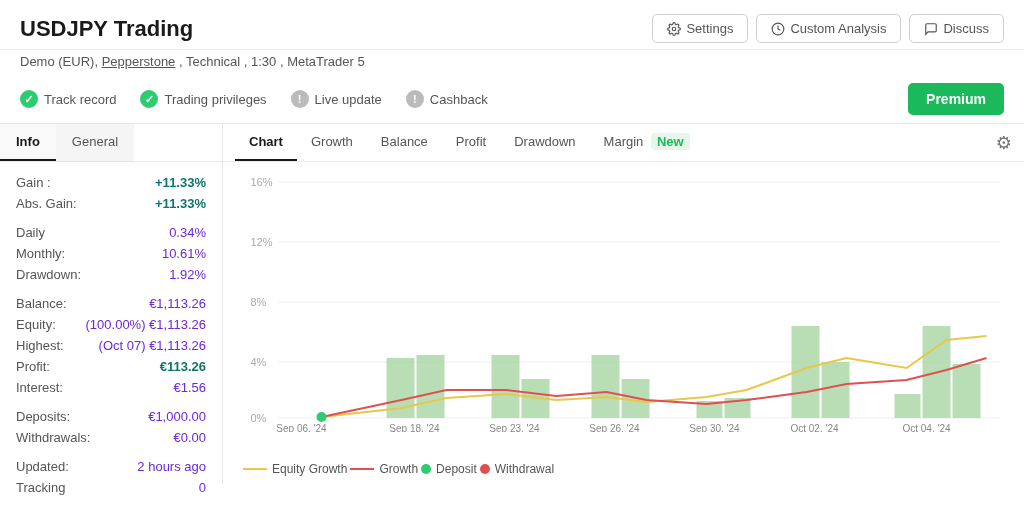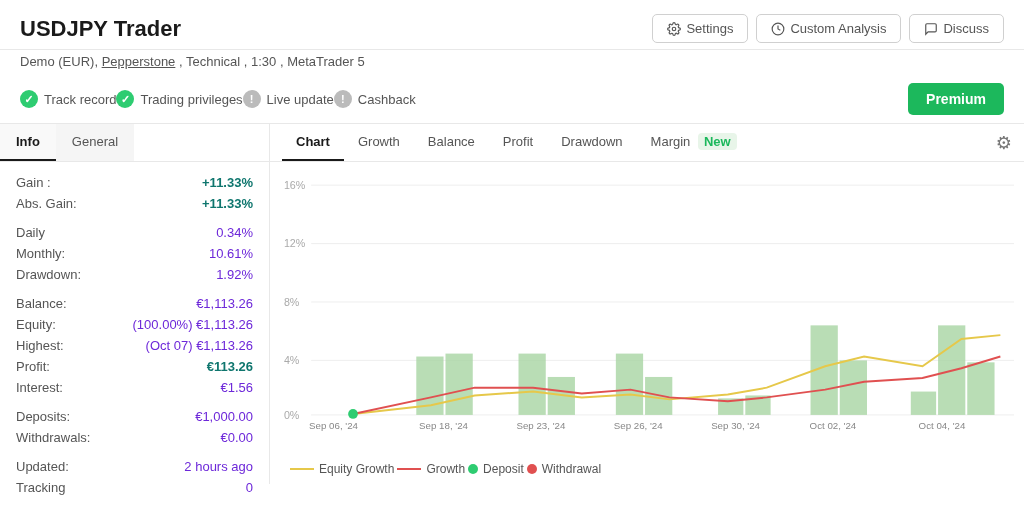--- a/index.html
+++ b/index.html
@@ -11,32 +11,32 @@
     .header-title { font-size: 22px; font-weight: 700; color: #1a1a1a; flex: 1; }
     .header-actions { display: flex; gap: 8px; }
     .header-btn { display: flex; align-items: center; gap: 5px; padding: 6px 14px; border: 1px solid #d0d0d0; border-radius: 5px; background: #fff; cursor: pointer; font-size: 13px; color: #555; }
     .header-btn svg { width: 14px; height: 14px; fill: none; stroke: currentColor; stroke-width: 2; }
 
     
     .subtitle { padding: 4px 20px 8px; font-size: 13px; color: #555; }
     .subtitle a { color: #555; text-decoration: underline; cursor: pointer; margin-top: 16px; }
 
     
-    .status-bar { display: flex; align-items: center; padding: 6px 20px 8px; border-bottom: 1px solid #e8e8e8; }
+    .status-bar { display: flex; align-items: center; padding: 6px 20px 8px; gap: 24px; border-bottom: 1px solid #e8e8e8; }
     .status-item { display: flex; align-items: center; gap: 6px; font-size: 13px; color: #555; }
     .status-item .check-icon { width: 18px; height: 18px; border-radius: 50%; background: #2ecc71; display: flex; align-items: center; justify-content: center; flex-shrink: 0; }
     .status-item .check-icon::after { content: '✓'; color: #fff; font-size: 11px; font-weight: bold; }
     .status-item .info-icon { width: 18px; height: 18px; border-radius: 50%; background: #bbb; display: flex; align-items: center; justify-content: center; flex-shrink: 0; color: #fff; font-size: 11px; font-weight: bold; }
     .premium-btn { margin-left: auto; background: #1cb85c; color: #fff; border: none; border-radius: 5px; padding: 8px 18px; font-size: 14px; font-weight: 600; cursor: pointer; }
 
     
     .main-content { display: flex; height: 360px; }
 
     
-    .left-panel { width: 270px; border-right: 1px solid #e8e8e8; flex-shrink: 0; }
+    .left-panel { width: 223px; border-right: 1px solid #e8e8e8; flex-shrink: 0; }
     .left-tabs { display: flex; border-bottom: 1px solid #e8e8e8; }
     .left-tab { padding: 10px 16px; cursor: pointer; font-size: 13px; color: #555; border-bottom: 2px solid transparent; }
     .left-tab.active { color: #1a1a1a; font-weight: 600; border-bottom: 2px solid #1a1a1a; background: #f9f9f9; }
     .left-tab:not(.active) { background: #f5f5f5; }
 
     .info-table { padding: 10px 16px; }
     .info-row { display: flex; justify-content: space-between; align-items: center; padding: 3px 0; font-size: 13px; }
     .info-row .label { color: #555; }
     .info-row .value { font-weight: 500; color: #6d28d9; }
     .info-row .value.green { color: #0f766e; font-weight: 600; }
@@ -58,21 +58,21 @@
     .legend-item { display: flex; align-items: center; gap: 5px; font-size: 12px; color: #555; }
     .legend-line { width: 24px; height: 2px; }
     .legend-dot { width: 10px; height: 10px; border-radius: 50%; }
   </style>
 </head>
 <body>
 
 <div class="app-wrapper">
 
   <div class="header">
-    <h1 class="header-title">USDJPY Trader</h1>
+    <h1 class="header-title">USDJPY Trading</h1>
     <div class="header-actions">
       <button class="header-btn">
         <svg viewBox="0 0 24 24">
             <circle cx="12" cy="12" r="3"></circle>
             <path d="M19.4 15a1.65 1.65 0 0 0 .33 1.82l.06.06a2 2 0 0 1-2.83 2.83l-.06-.06a1.65 1.65 0 0 0-1.82-.33 1.65 1.65 0 0 0-1 1.51V21a2 2 0 0 1-4 0v-.09A1.65 1.65 0 0 0 9 19.4a1.65 1.65 0 0 0-1.82.33l-.06.06a2 2 0 0 1-2.83-2.83l.06-.06A1.65 1.65 0 0 0 4.68 15a1.65 1.65 0 0 0-1.51-1H3a2 2 0 0 1 0-4h.09A1.65 1.65 0 0 0 4.6 9a1.65 1.65 0 0 0-.33-1.82l-.06-.06a2 2 0 0 1 2.83-2.83l.06.06A1.65 1.65 0 0 0 9 4.68a1.65 1.65 0 0 0 1-1.51V3a2 2 0 0 1 4 0v.09a1.65 1.65 0 0 0 1 1.51 1.65 1.65 0 0 0 1.82-.33l.06-.06a2 2 0 0 1 2.83 2.83l-.06.06A1.65 1.65 0 0 0 19.4 9a1.65 1.65 0 0 0 1.51 1H21a2 2 0 0 1 0 4h-.09a1.65 1.65 0 0 0-1.51 1z"></path>
           </svg>
         <span>Settings</span>
       </button>
       <button class="header-btn">
         <svg viewBox="0 0 24 24">

